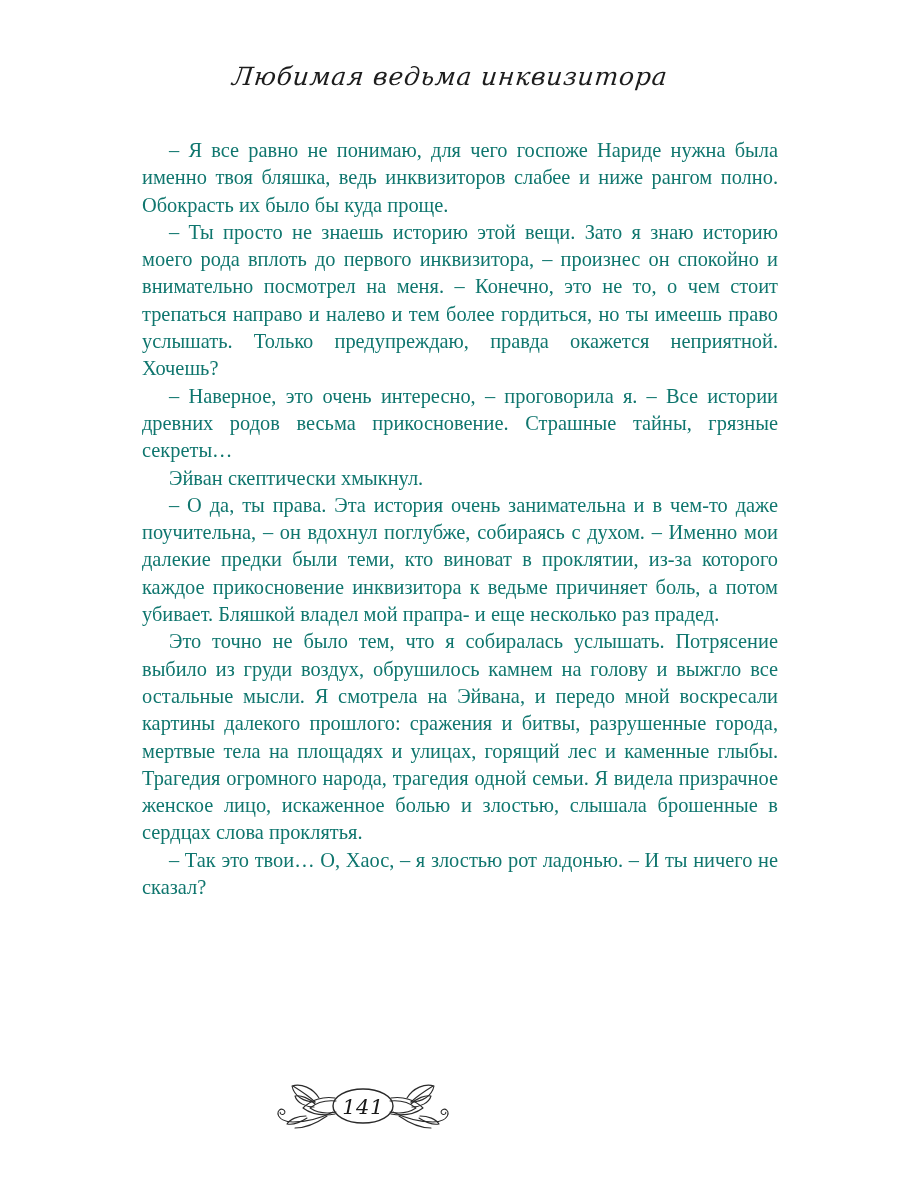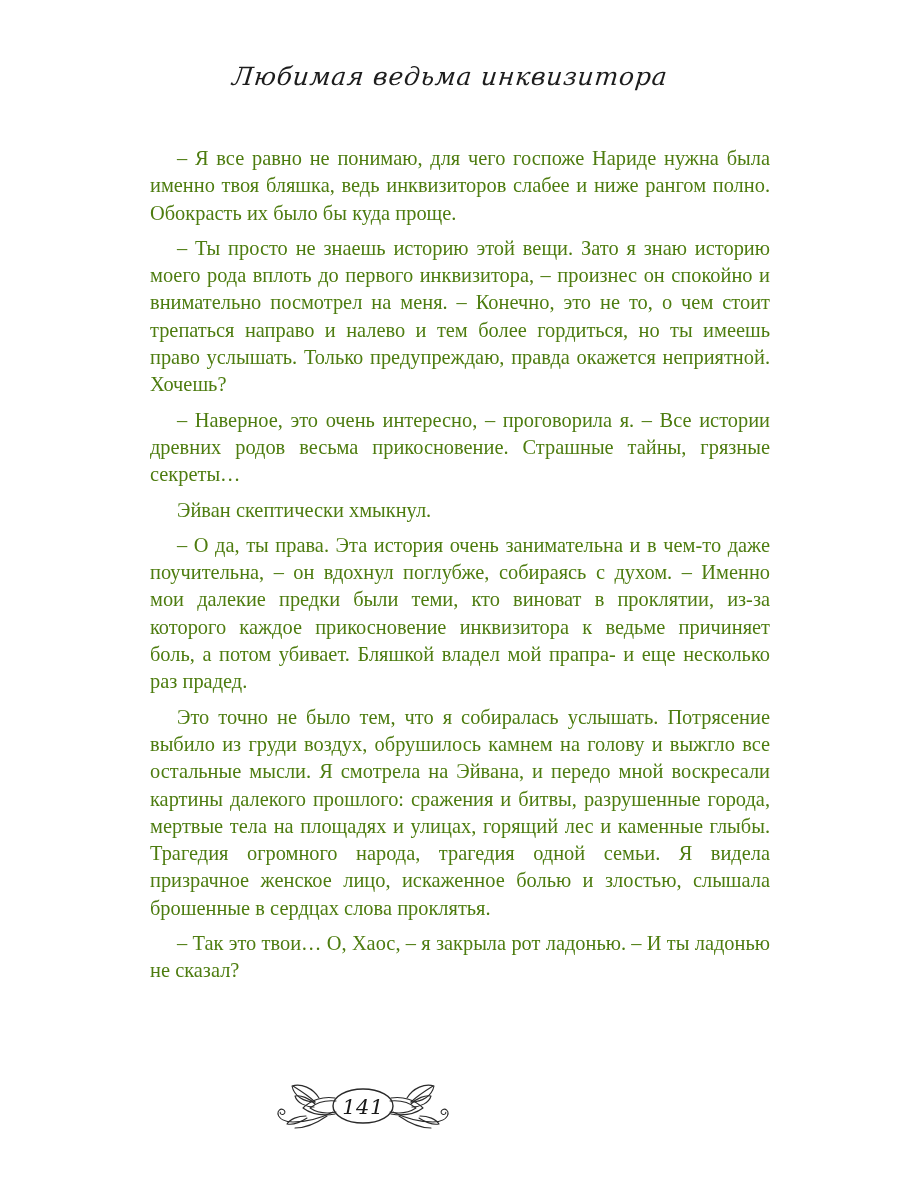--- a/index.html
+++ b/index.html
@@ -39,25 +39,25 @@
 
   
   .text-column {
     position: absolute;
     top: 137px;
     left: 142px;
     width: 636px;
   }
 
   .para {
-    margin: 8px;
+    margin: 0;
     font-family: "Liberation Serif", "DejaVu Serif", serif;
     font-size: 20.4px;
     line-height: 27.3px;
-    color: #4d7c0f;
+    color: #0f766e;
     text-align: justify;
     text-justify: inter-word;
     text-indent: 27px;
     hyphens: manual;
     -webkit-hyphens: manual;
     word-spacing: 0.1px;
   }
 
   
   .folio {
@@ -89,21 +89,21 @@
 
   <div class="running-head">Любимая ведьма инквизитора</div>
 
   <div class="text-column">
     <p class="para">– Я все равно не понимаю, для чего госпоже Нариде нужна была именно твоя бляшка, ведь инквизиторов слабее и ниже рангом полно. Обокрасть их было бы куда проще.</p>
     <p class="para">– Ты просто не знаешь историю этой вещи. Зато я знаю историю моего рода вплоть до первого инквизитора, – произнес он спокойно и внимательно посмотрел на меня. – Конечно, это не то, о чем стоит трепаться направо и налево и тем более гордиться, но ты имеешь право услышать. Только предупреждаю, правда окажется неприятной. Хочешь?</p>
     <p class="para">– Наверное, это очень интересно, – проговорила я. – Все истории древних родов весьма прикосновение. Страшные тайны, грязные секреты…</p>
     <p class="para">Эйван скептически хмыкнул.</p>
     <p class="para">– О да, ты права. Эта история очень занимательна и в чем-то даже поучительна, – он вдохнул поглубже, собираясь с духом. – Именно мои далекие предки были теми, кто виноват в проклятии, из-за которого каждое прикосновение инквизитора к ведьме причиняет боль, а потом убивает. Бляшкой владел мой прапра- и еще несколько раз прадед.</p>
     <p class="para">Это точно не было тем, что я собиралась услышать. Потрясение выбило из груди воздух, обрушилось камнем на голову и выжгло все остальные мысли. Я смотрела на Эйвана, и передо мной воскресали картины далекого прошлого: сражения и битвы, разрушенные города, мертвые тела на площадях и улицах, горящий лес и каменные глыбы. Трагедия огромного народа, трагедия одной семьи. Я видела призрачное женское лицо, искаженное болью и злостью, слышала брошенные в сердцах слова проклятья.</p>
-    <p class="para">– Так это твои… О, Хаос, – я закрыла рот ладонью. – И ты ладонью не сказал?</p>
+    <p class="para">– Так это твои… О, Хаос, – я злостью рот ладонью. – И ты ничего не сказал?</p>
   </div>
 
   <div class="folio">
     <svg class="folio-art" width="200" height="56" viewBox="0 0 200 56">
       <g fill="none" stroke="#2a2a2a" stroke-width="1.1" stroke-linecap="round" stroke-linejoin="round">
 
         <ellipse cx="100" cy="28" rx="30" ry="17" stroke-width="1.4"></ellipse>
 
         <g>
 

